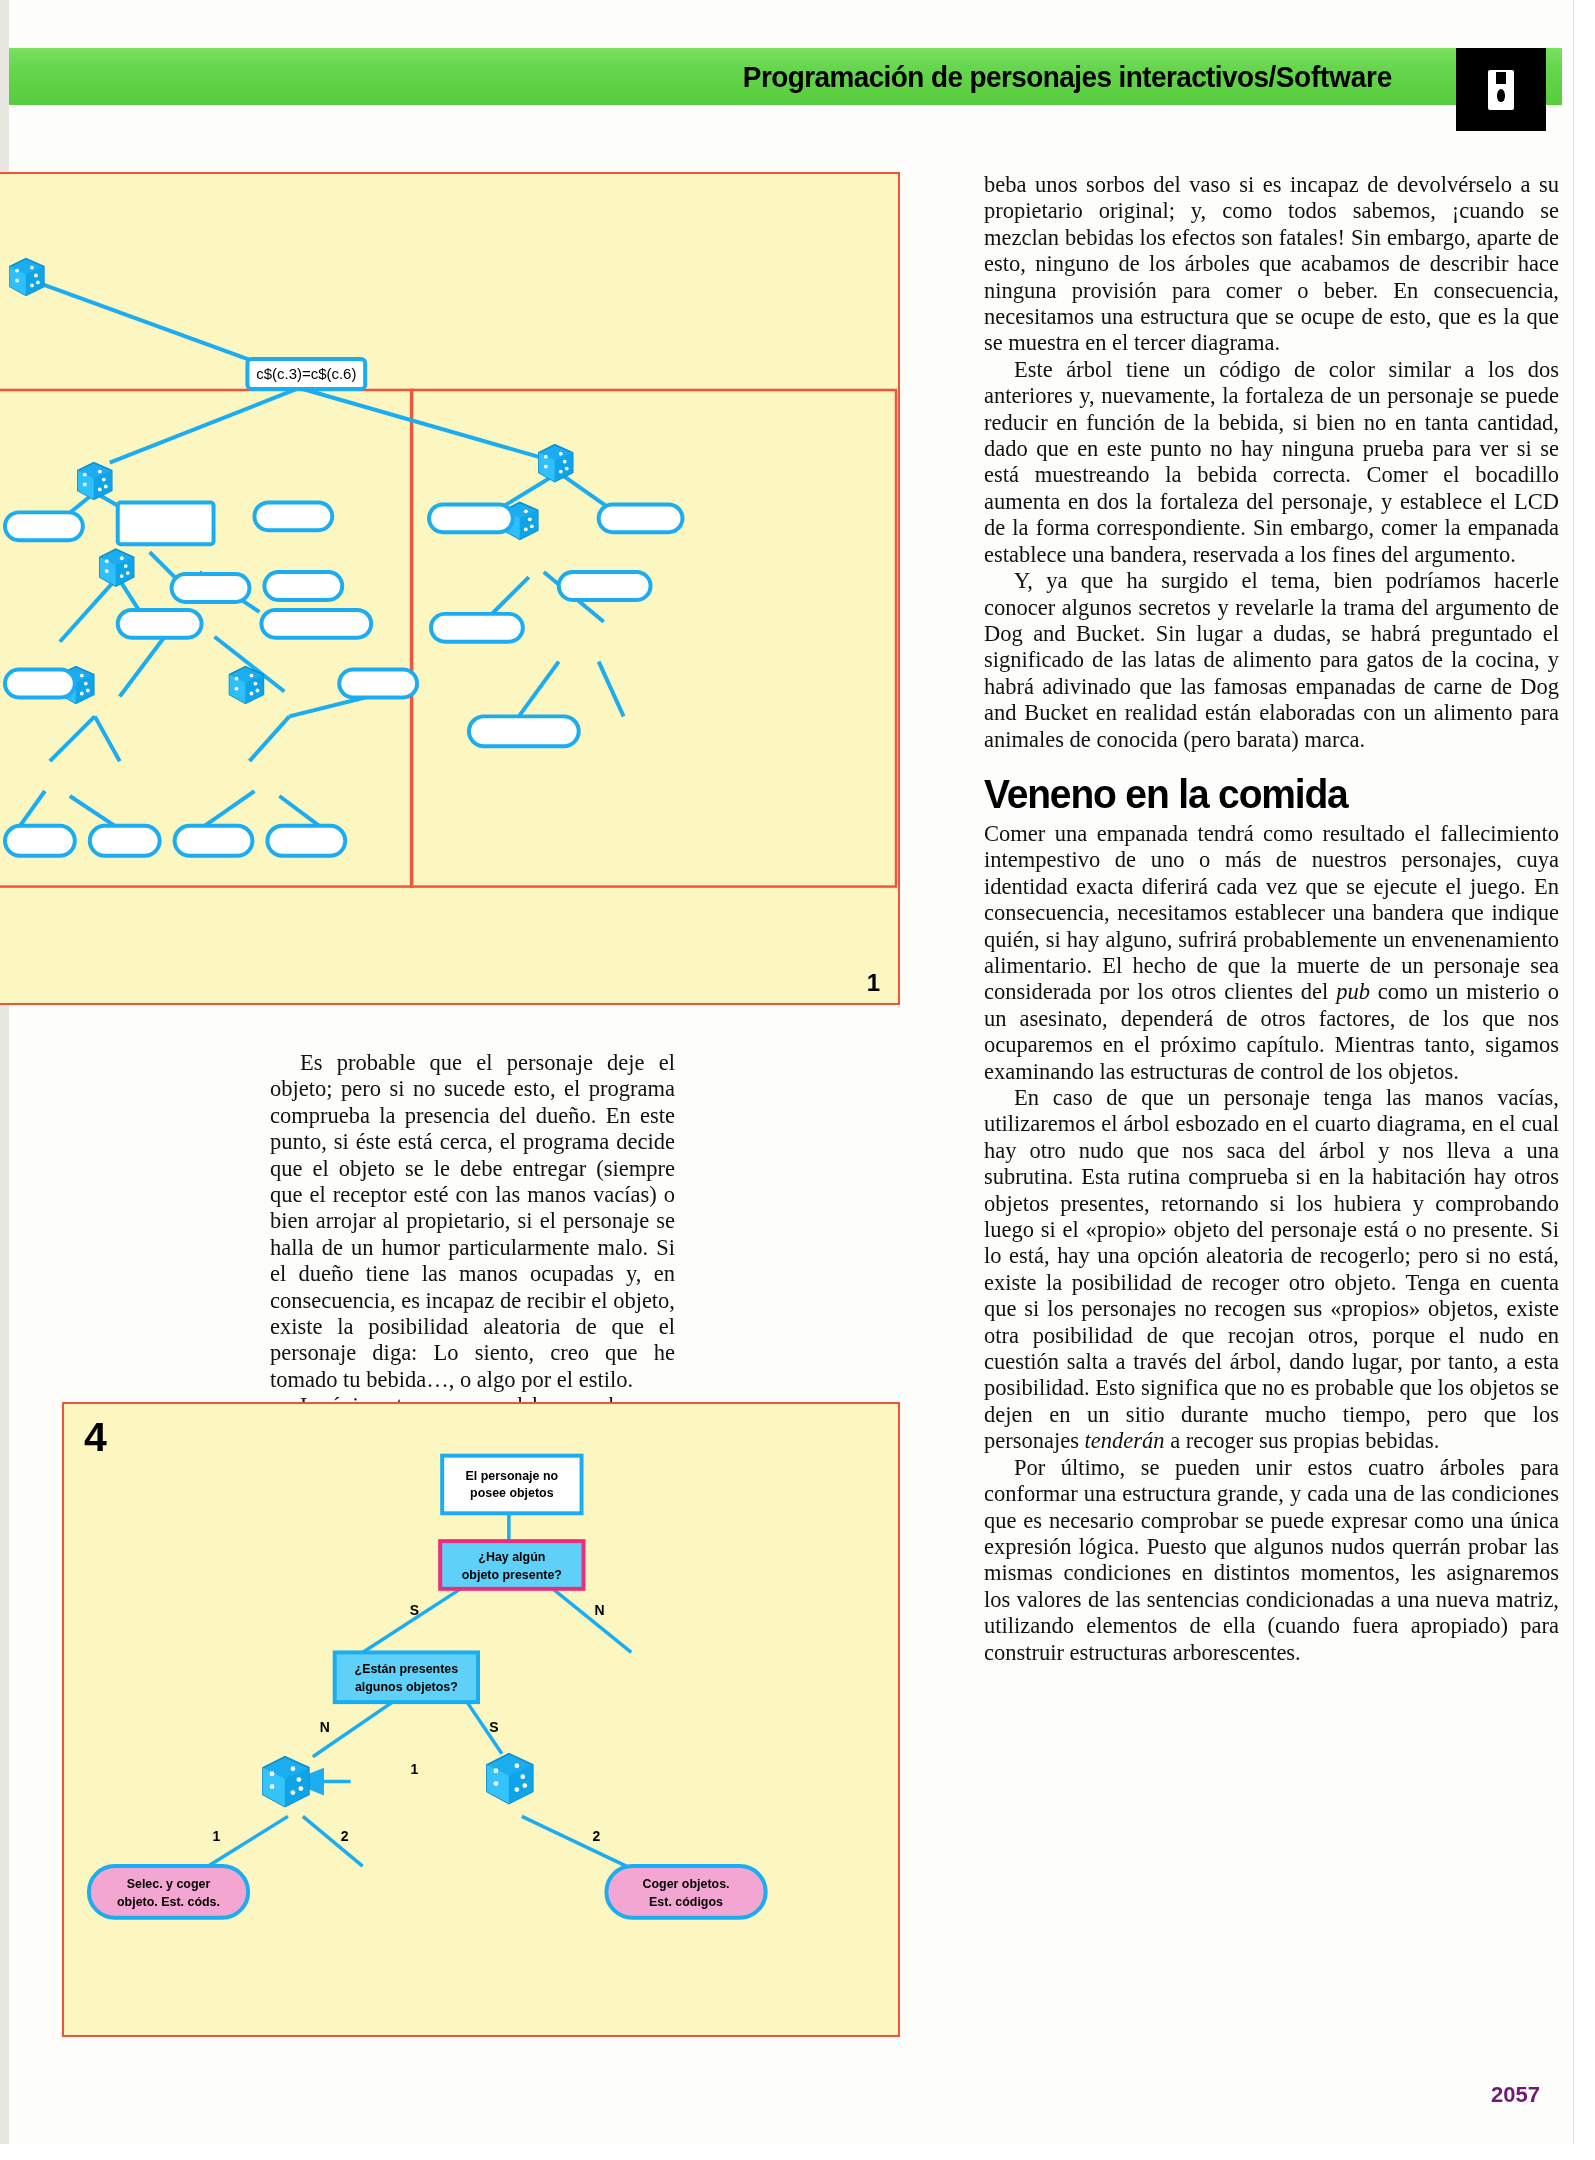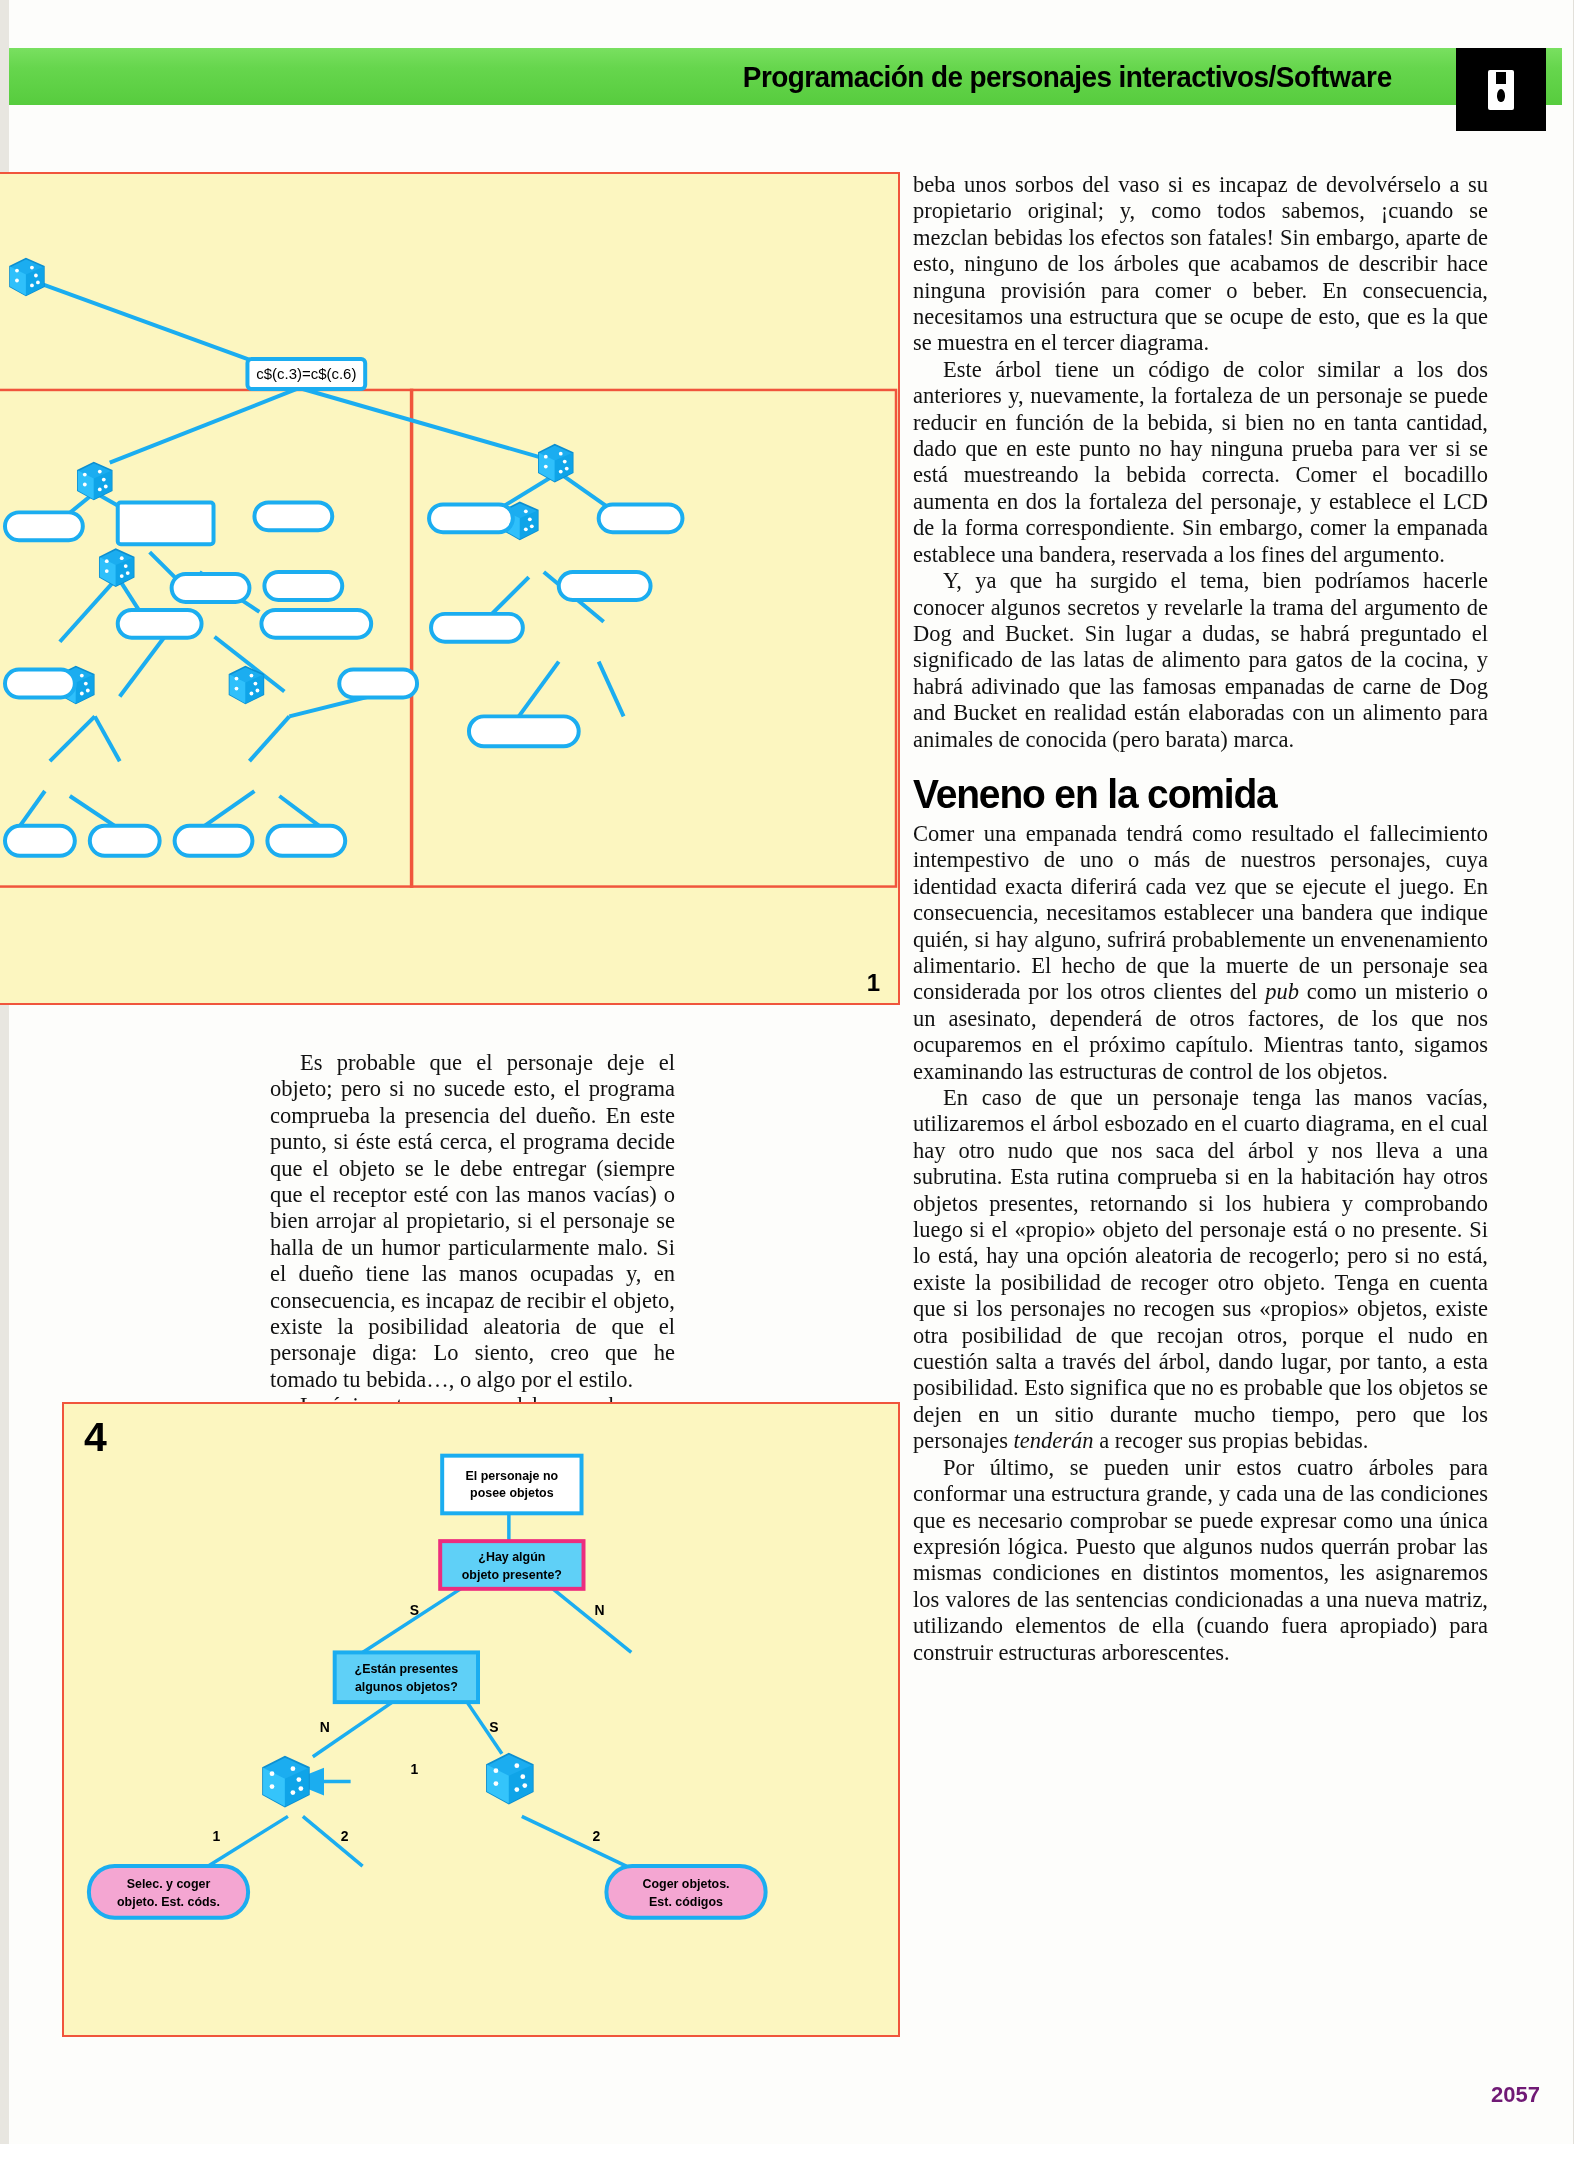--- a/index.html
+++ b/index.html
@@ -61,21 +61,21 @@
     position:absolute; left:8px; top:2px; width:10px; height:12px;
     background:#000;
   }
   .disk-icon .hole {
     position:absolute; left:9px; top:19px; width:8px; height:13px;
     background:#000; border-radius:50% 50% 45% 45%;
   }
 
   
   .col-left  { position:absolute; left:0px;   top:170px; width:920px; }
-  .col-right { position:absolute; left:913px; top:172px; width:575px; }
+  .col-right { position:absolute; left:984px; top:172px; width:575px; }
 
   p.body {
     font-family:"Liberation Serif", serif;
     font-size:22.5px;
     line-height:26.4px;
     text-align:justify;
     margin:0;
     color:#111;
     hyphens:auto;
     -webkit-hyphens:auto;

